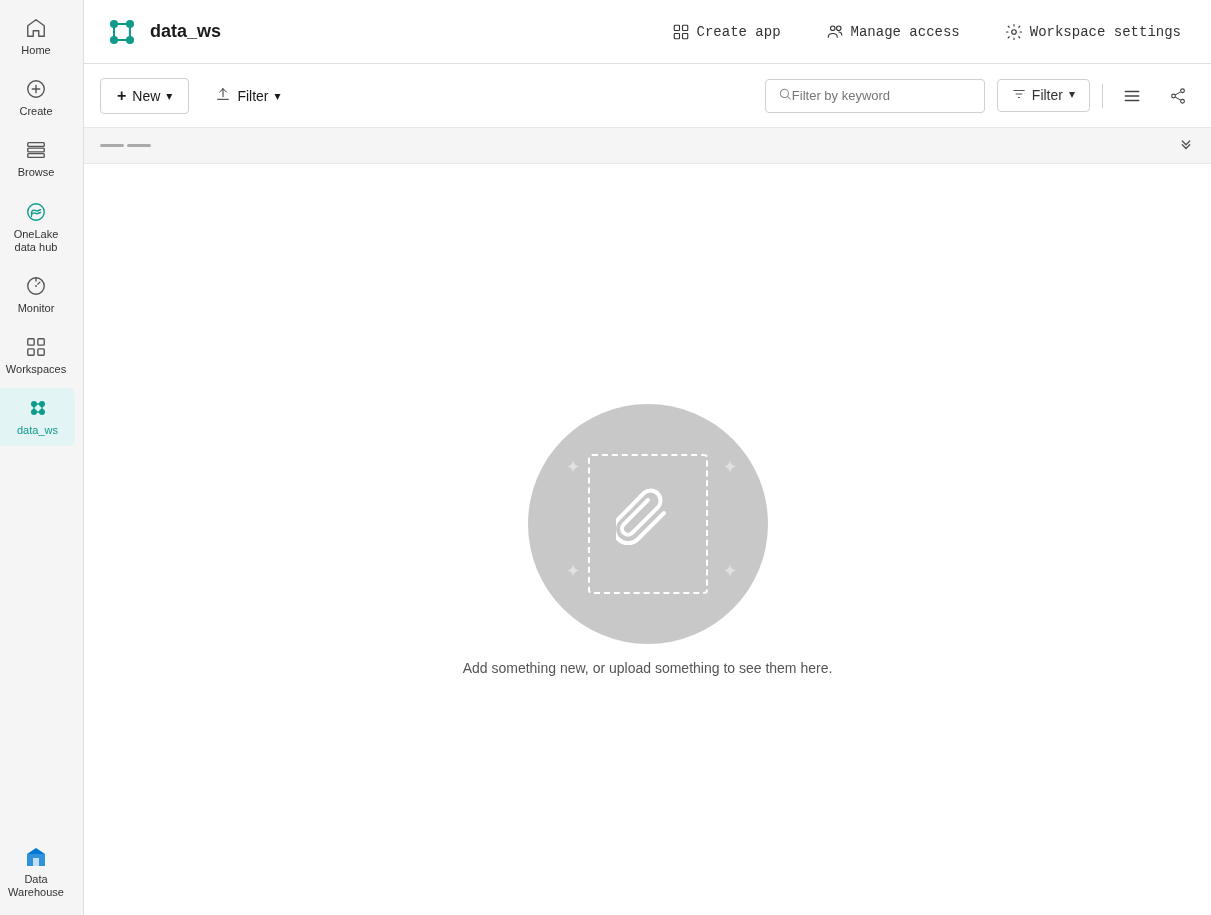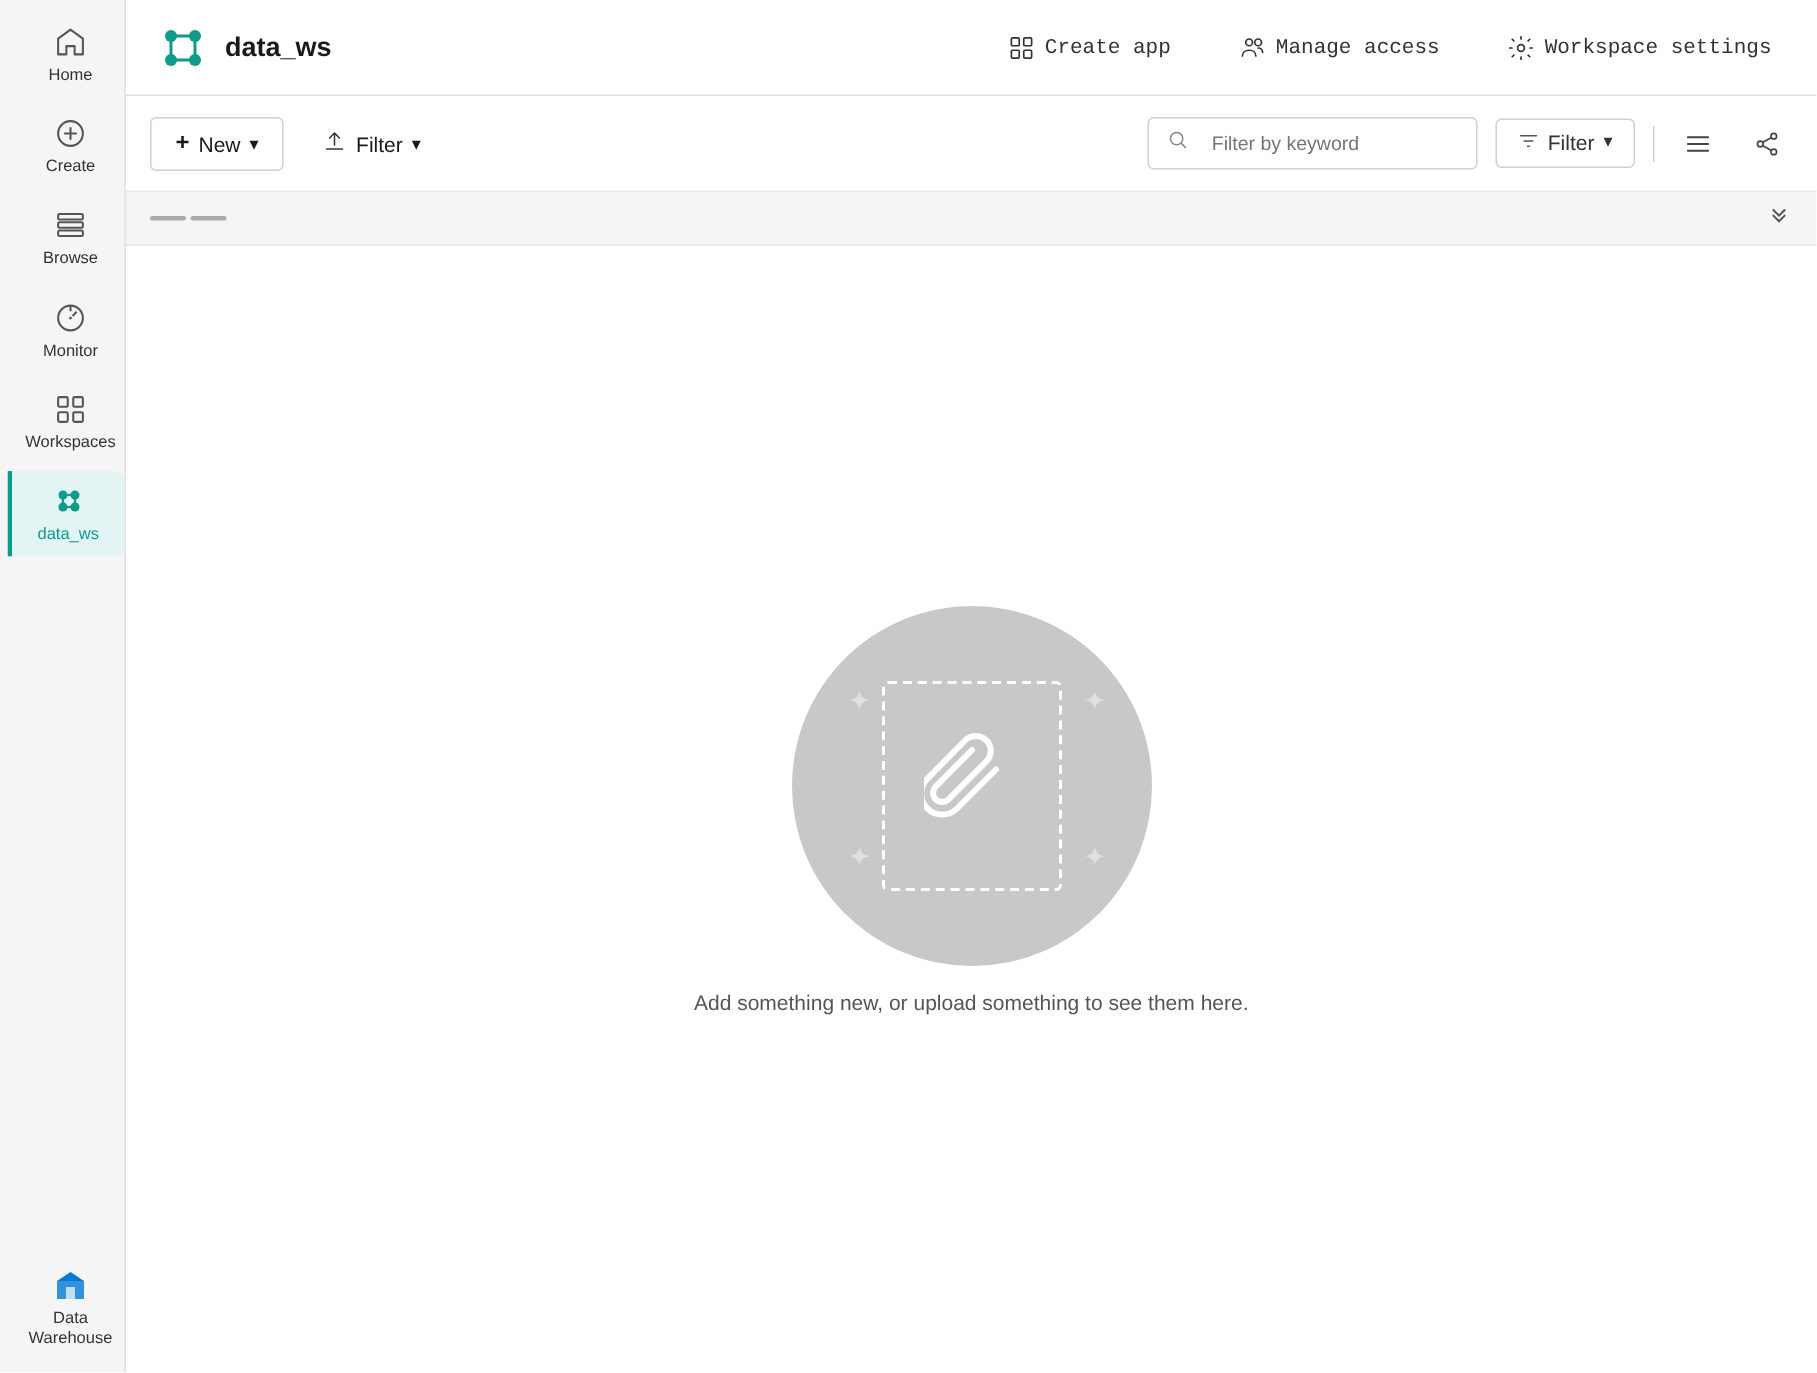--- a/index.html
+++ b/index.html
@@ -5,21 +5,21 @@
     * { box-sizing: border-box; margin: 0; padding: 0; }
     body { font-family: 'Segoe UI', sans-serif; background: #fff; display: flex; height: 915px; width: 1211px; overflow: hidden; }
 
     
     .sidebar {
       width: 84px;
       background: #f5f5f5;
       border-right: 1px solid #e0e0e0;
       display: flex;
       flex-direction: column;
-      align-items: flex-end;
+      align-items: flex-start;
       padding: 8px 0;
       gap: 4px;
       height: 100%;
     }
     .sidebar-item {
       display: flex;
       flex-direction: column;
       align-items: center;
       justify-content: center;
       width: 72px;
@@ -136,21 +136,21 @@
       background: transparent;
       cursor: pointer;
       font-size: 14px;
       color: #1a1a1a;
       border: none;
     }
     .toolbar-spacer { flex: 1; }
     .filter-input {
       display: flex;
       align-items: center;
-      gap: 16px;
+      gap: 0;
       border: 1px solid #d0d0d0;
       border-radius: 4px;
       padding: 7px 12px;
       width: 220px;
       background: #fff;
     }
     .filter-input input {
       border: none;
       outline: none;
       font-size: 13px;
@@ -292,20 +292,30 @@
     <div class="sidebar-icon">
       <svg width="22" height="22" viewBox="0 0 24 24" fill="none">
         <rect x="3" y="4" width="18" height="4" rx="1" stroke="#555" stroke-width="1.5"></rect>
         <rect x="3" y="10" width="18" height="4" rx="1" stroke="#555" stroke-width="1.5"></rect>
         <rect x="3" y="16" width="18" height="4" rx="1" stroke="#555" stroke-width="1.5"></rect>
       </svg>
     </div>
     <span class="label">Browse</span>
   </div>
 
+  <div class="sidebar-item">
+    <div class="sidebar-icon">
+      <svg width="22" height="22" viewBox="0 0 24 24" fill="none">
+        <circle cx="12" cy="12" r="9" stroke="#0e9b8a" stroke-width="1.5"></circle>
+        <path d="M7 14c0-2.5 1.5-4 3-4s2 1 3 1 2-1.5 4-1.5" stroke="#0e9b8a" stroke-width="1.5" stroke-linecap="round"></path>
+        <path d="M7 17c0-2.5 1.5-4 3-4s2 1 3 1 2-1.5 4-1.5" stroke="#0e9b8a" stroke-width="1.5" stroke-linecap="round"></path>
+      </svg>
+    </div>
+    <span class="label">OneLake<br>data hub</span>
+  </div>
 
   <div class="sidebar-item">
     <div class="sidebar-icon">
       <svg width="22" height="22" viewBox="0 0 24 24" fill="none">
         <circle cx="12" cy="12" r="9" stroke="#555" stroke-width="1.5"></circle>
         <path d="M12 12m-1 0a1 1 0 1 0 2 0a1 1 0 1 0-2 0" fill="#555"></path>
         <line x1="12" y1="3" x2="12" y2="7" stroke="#555" stroke-width="1.5"></line>
         <line x1="16.5" y1="7.5" x2="13.5" y2="10.5" stroke="#555" stroke-width="1.5"></line>
       </svg>
     </div>

